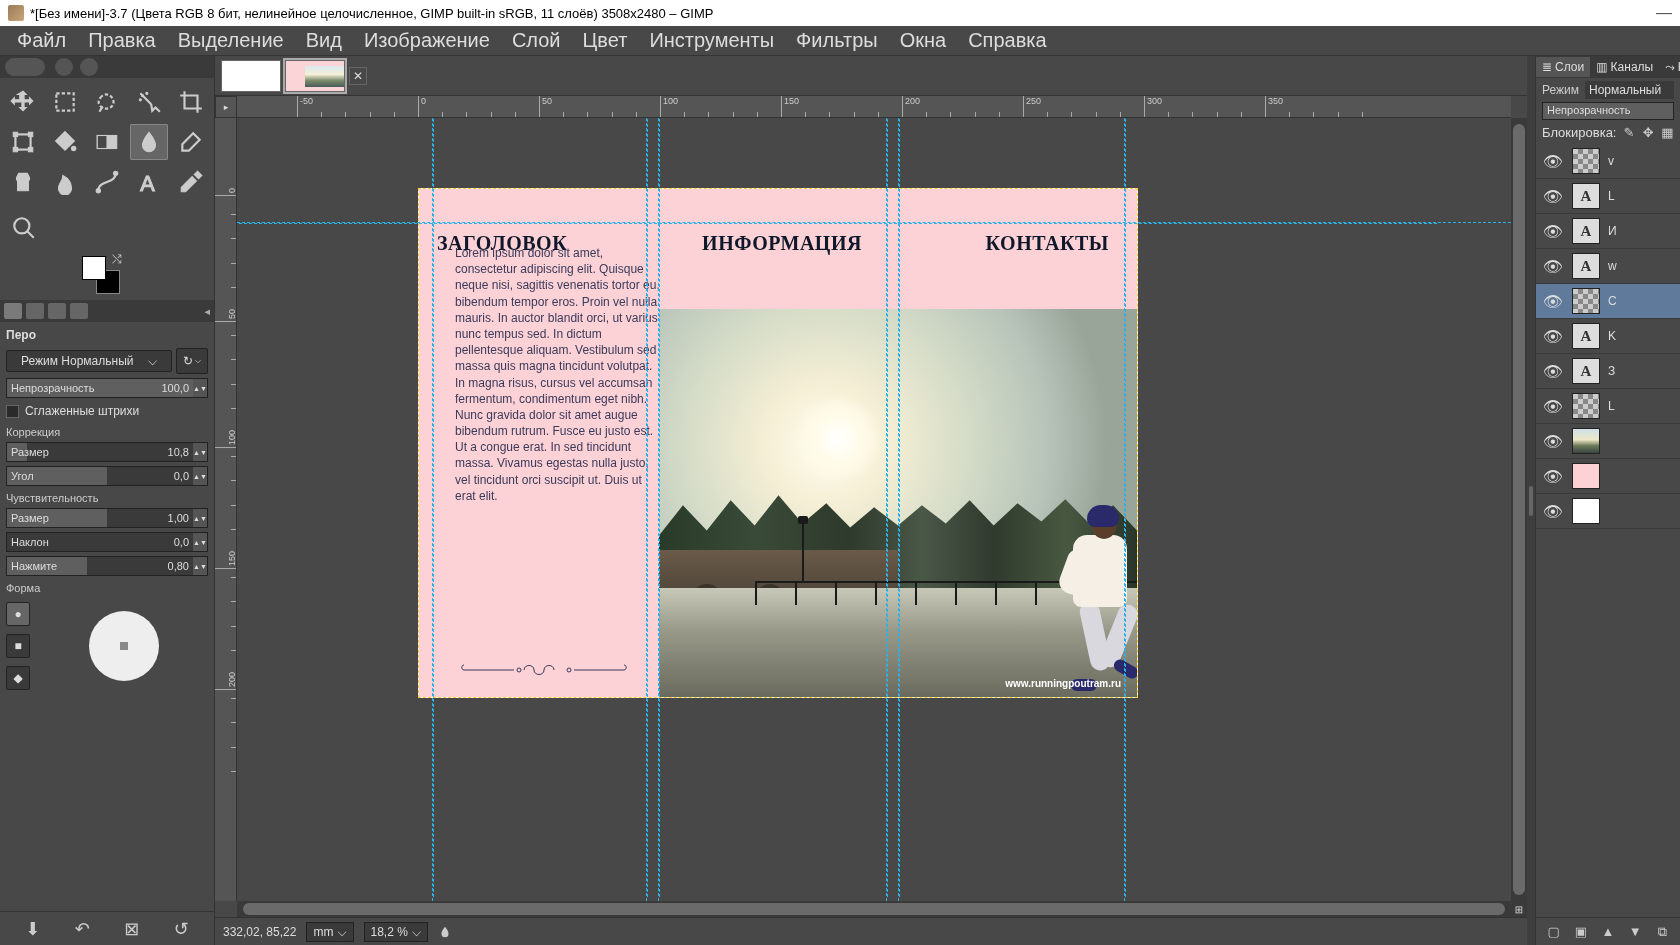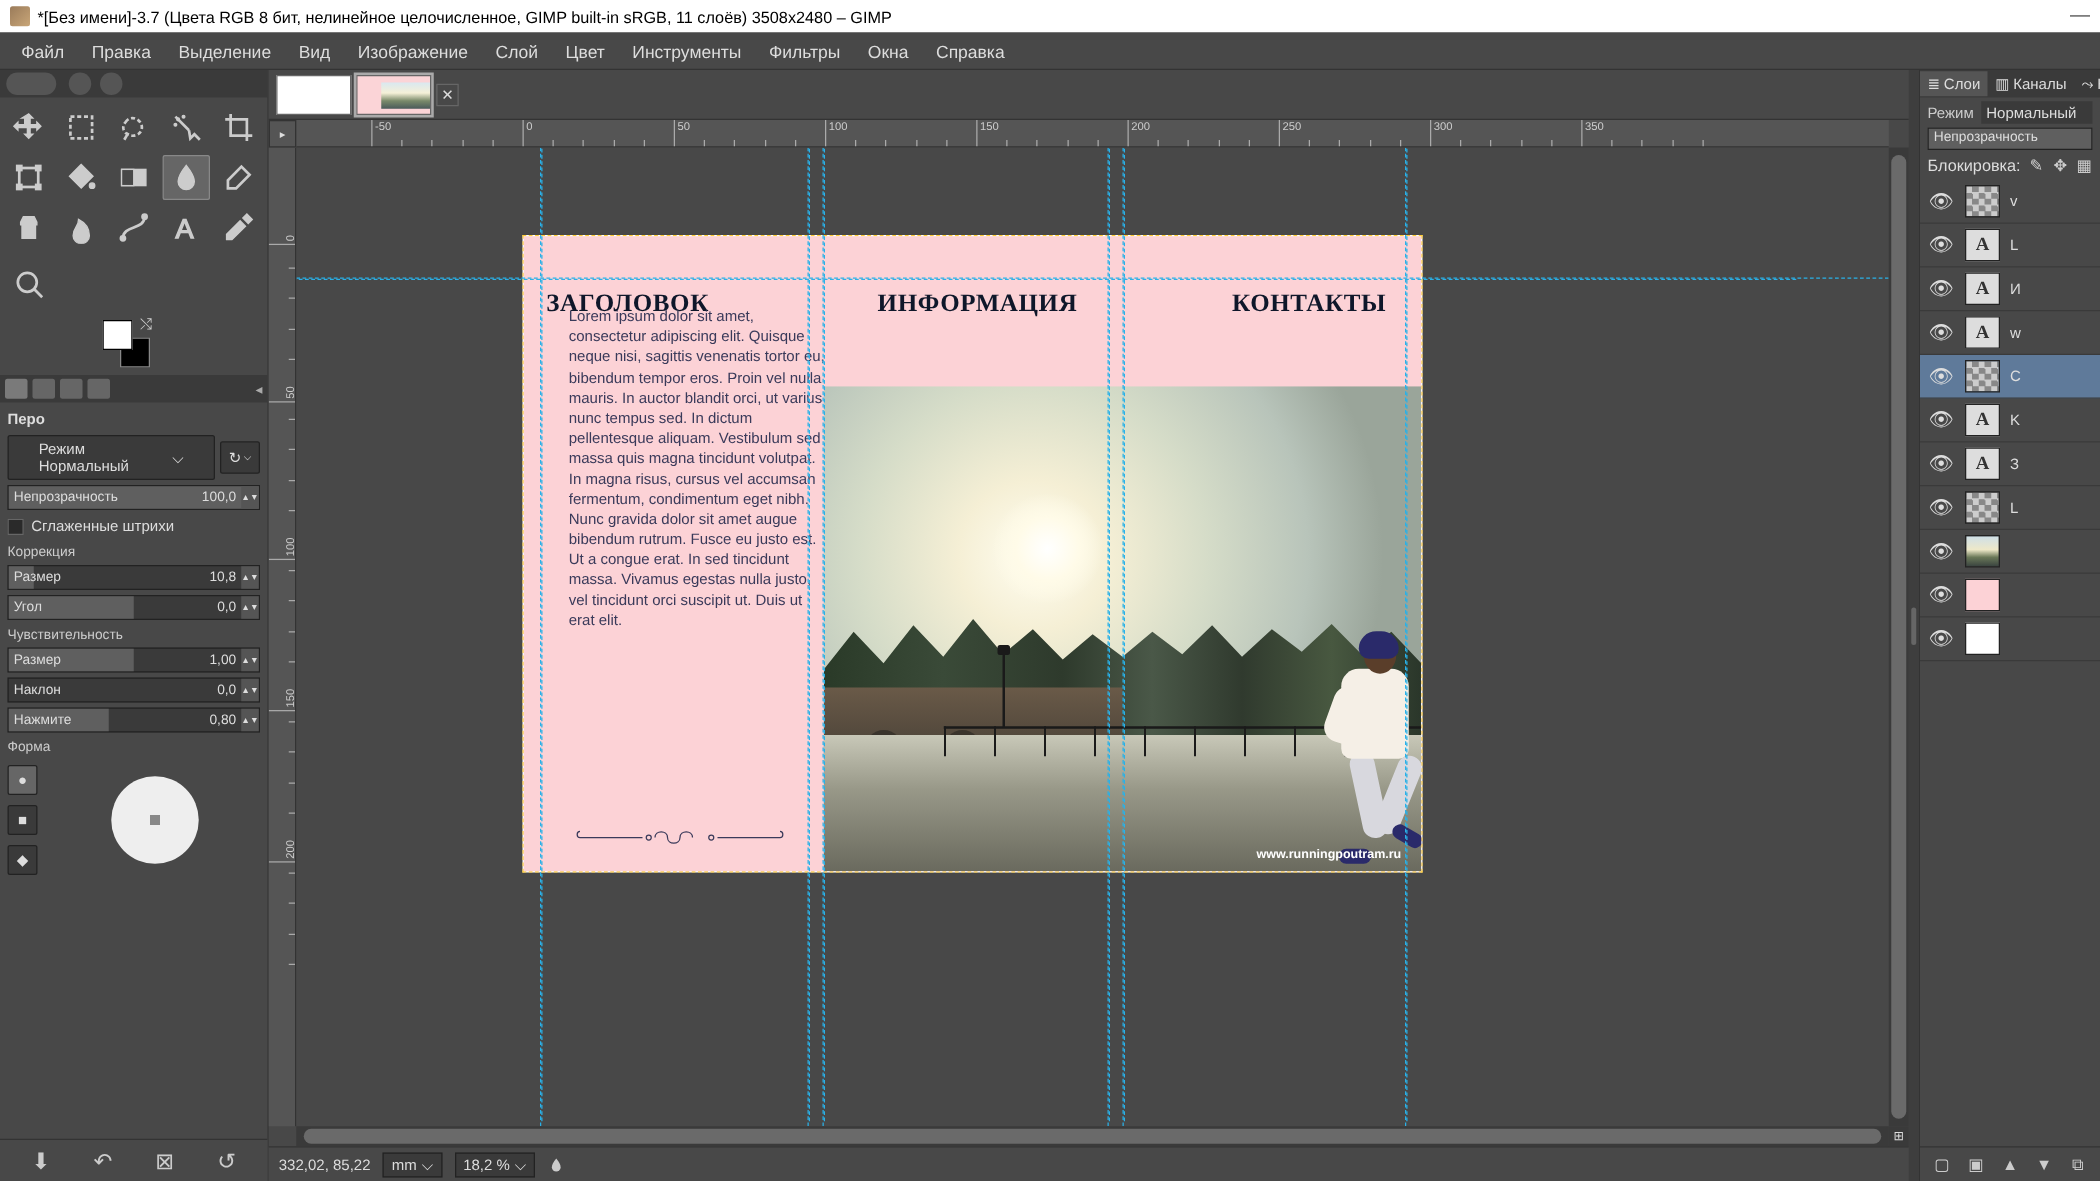--- a/index.html
+++ b/index.html
@@ -6,21 +6,21 @@
 html, body { width: 1680px; height: 945px; overflow: hidden; background: #484848; color: #ddd; font-size: 13px; }
 
 
 .titlebar { height: 26px; background: #fff; color: #000; display: flex; align-items: center; padding: 0 8px; justify-content: space-between; }
 .titlebar .left { display: flex; align-items: center; gap: 6px; }
 .titlebar .icon { width: 16px; height: 16px; background: linear-gradient(135deg,#9a7b5a,#c9a678); border-radius: 2px; }
 .titlebar .right { font-size: 16px; color: #555; }
 
 
 .menubar { height: 30px; background: #484848; display: flex; align-items: center; padding: 0 6px; gap: 0; border-bottom: 1px solid #333; }
-.menubar span { padding: 6px 11px; cursor: pointer; font-size: 14px; }
+.menubar span { padding: 6px 11px; cursor: pointer; font-size: 20px; }
 
 
 .main { display: flex; height: 889px; }
 .left-panel { width: 215px; background: #484848; display: flex; flex-direction: column; border-right: 1px solid #333;}
 .center { flex: 1; display: flex; flex-direction: column; background: #484848; min-width: 0; }
 .right-panel { width: 145px; background: #484848; border-left: 1px solid #333; display:flex; flex-direction:column; }
 
 
 .deco { height: 22px; background: #3a3a3a; position:relative; overflow:hidden;}
 .deco::before { content:""; position:absolute; left:5px; top:2px; width:40px; height:18px; border-radius:9px; background:#555;}
@@ -45,21 +45,21 @@
 
 .opt-tabs { height: 22px; background: #3a3a3a; display: flex; align-items: center; padding: 0 4px; gap: 4px; }
 .opt-tabs .t { width: 18px; height: 16px; background: #666; border-radius:2px; cursor:pointer;}
 .opt-tabs .t.active { background:#7a7a7a; }
 .opt-tabs .collapse { margin-left:auto; font-size:11px; cursor:pointer; color:#aaa;}
 
 
 .options { padding: 4px 6px; display: flex; flex-direction: column; gap: 4px; font-size: 12px; flex:1; overflow:hidden;}
 .opt-title { font-weight: bold; padding: 2px 0; }
 .row { display: flex; align-items: center; gap: 4px; }
-.select { flex: 1; background: #3a3a3a; border: 1px solid #222; padding: 3px 24px; display:flex; justify-content:space-between; align-items:center; cursor:pointer; border-radius:2px;}
+.select { flex: 1; background: #3a3a3a; border: 1px solid #222; padding: 3px 14px; display:flex; justify-content:space-between; align-items:center; cursor:pointer; border-radius:2px;}
 .btn-sm { width:32px; height:26px; background: #3a3a3a; border: 1px solid #222; display:flex; align-items:center; justify-content:center; cursor:pointer; border-radius:2px; gap:2px;}
 .slider-row { display: flex; align-items: center; background: #3a3a3a; border: 1px solid #222; height: 20px; position:relative;}
 .slider-row .label { position:absolute; left:4px; font-size:11px; z-index:2;}
 .slider-row .val { position:absolute; right:18px; font-size:11px; z-index:2;}
 .slider-row .fill { position:absolute; left:0; top:0; bottom:0; background:#5f5f5f;}
 .slider-row .spin { position:absolute; right:0; top:0; bottom:0; width:14px; background:#555; display:flex; flex-direction:column; font-size:7px; line-height:1; align-items:center; justify-content:center; cursor:pointer;}
 .checkbox-row { display:flex; align-items:center; gap:6px; padding:2px 0;}
 .checkbox-row .cb { width:13px; height:13px; background:#2a2a2a; border:1px solid #666; cursor:pointer;}
 .section-lbl { font-size:11px; color:#ccc; padding-top:2px;}
 

